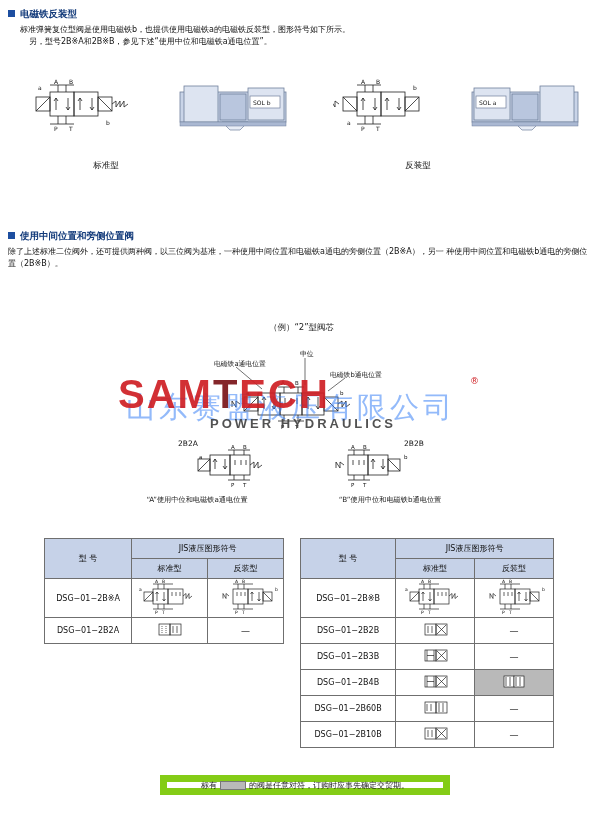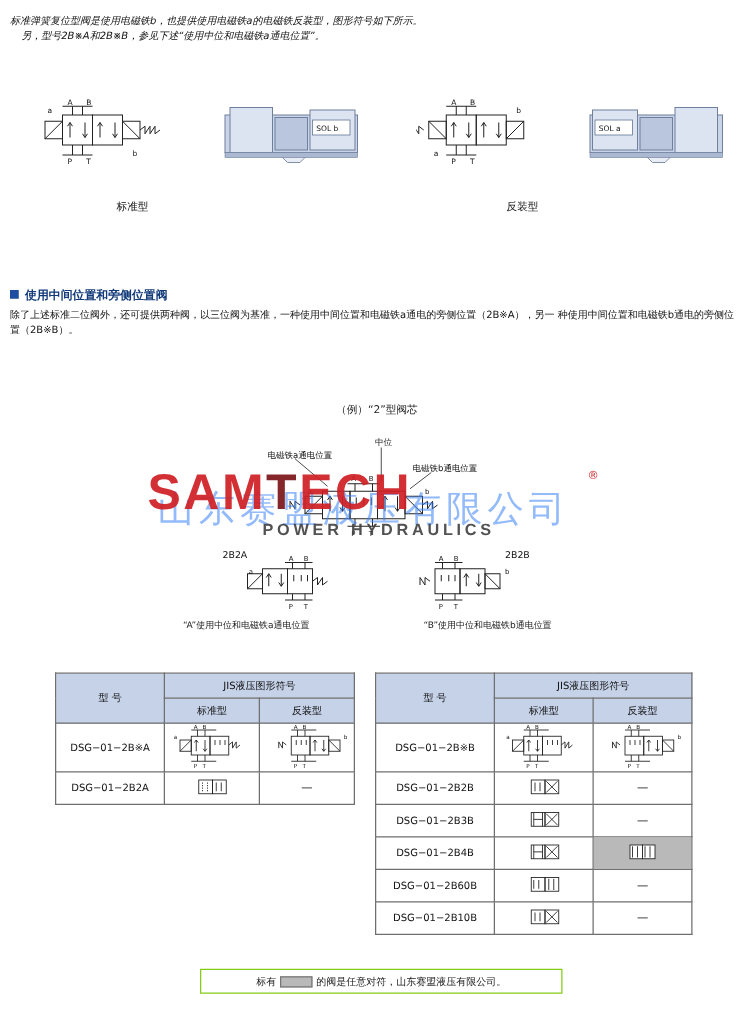--- a/index.html
+++ b/index.html
@@ -20,21 +20,21 @@
     font-size:9.5px; font-weight:bold; color:#123a7a;
   }
   .sec-head .sq {
     width:7px; height:7px; background:#1d4ea0; margin-top:2px; flex:0 0 auto;
   }
   .sec-body {
     font-size:8px; line-height:1.55; color:#111; margin-top:3px;
   }
 
   .blk1 { position:absolute; left:8px; top:8px; width:586px; }
-  .blk1 .sec-body { margin-left:0;font-style:italic; }
+  .blk1 .sec-body { margin-left:12px; }
   .blk1 .indent { display:block; text-indent:9px; }
 
   
   .diagrow { position:absolute; left:8px; top:78px; width:586px; height:72px; }
   .dcell { position:absolute; top:0; height:62px; }
 
   .cap { position:absolute; font-size:8.5px; color:#111; text-align:center; }
 
   
   .blk2 { position:absolute; left:8px; top:230px; width:586px; }
@@ -82,32 +82,36 @@
   .hdr { background:#c6d2e8;margin-top:28px; }
   .modelcell { padding:0 3px; white-space:nowrap; }
   .sym-td { height:23px; position:relative; }
   .tall { height:38px; }
   .dash { font-size:9px; }
   .shaded { background:#b9b9b9; }
 
   
   .foot {
     position:absolute; left:160px; top:775px; width:290px; height:20px;
-    border:1px solid #84cc16; background:#fff;
+    border:7px solid #84cc16; background:#fff;
     font-size:8px; display:flex; align-items:center; justify-content:center;
     gap:3px;
   }
   .foot .swatch { display:inline-block; width:26px; height:9px; background:#b9b9b9; border:1px solid #777; }
 </style>
 </head>
 <body>
 
 <div class="page">
 
   <div class="blk1">
+    <div class="sec-head">
+      <span class="sq"></span>
+      <span>电磁铁反装型</span>
+    </div>
     <div class="sec-body">
       <span>标准弹簧复位型阀是使用电磁铁b，也提供使用电磁铁a的电磁铁反装型，图形符号如下所示。</span>
       <span class="indent">另，型号2B※A和2B※B，参见下述“使用中位和电磁铁a通电位置”。</span>
     </div>
   </div>
 
   <div class="diagrow">
 
     <div class="dcell" style="left:18px;width:120px;">
       <svg width="120" height="62" viewBox="0 0 120 62">
@@ -555,21 +559,21 @@
         </svg>
       </td>
       <td class="dash">—</td>
     </tr>
   </tbody>
     </table>
 
   <div class="foot">
     <span>标有</span>
     <span class="swatch"></span>
-    <span>的阀是任意对符，山东赛盟液压有限公司。</span>
+    <span>的阀是任意对符，订购时应事先确定交贸期。</span>
   </div>
 
   <div class="wm">
     <div class="cn">山东赛盟液压有限公司</div>
     <div class="sam">SAM<span class="dark">T</span>ECH</div>
     <div class="reg">®</div>
     <div class="ph">POWER HYDRAULICS</div>
   </div>
 
 </div>

